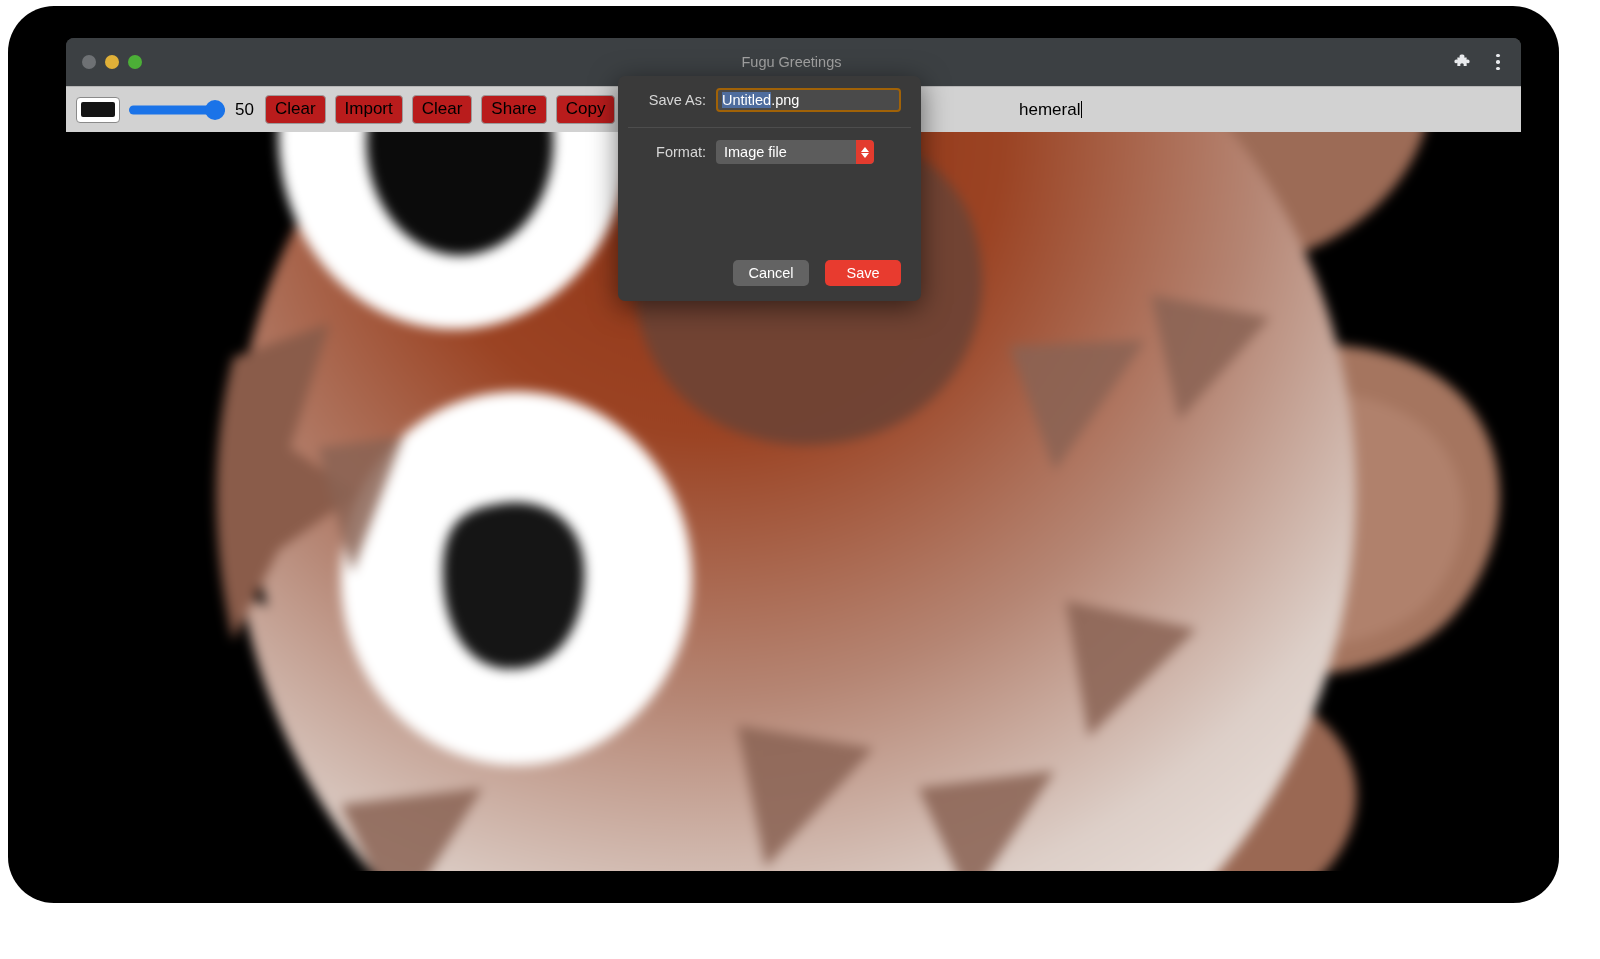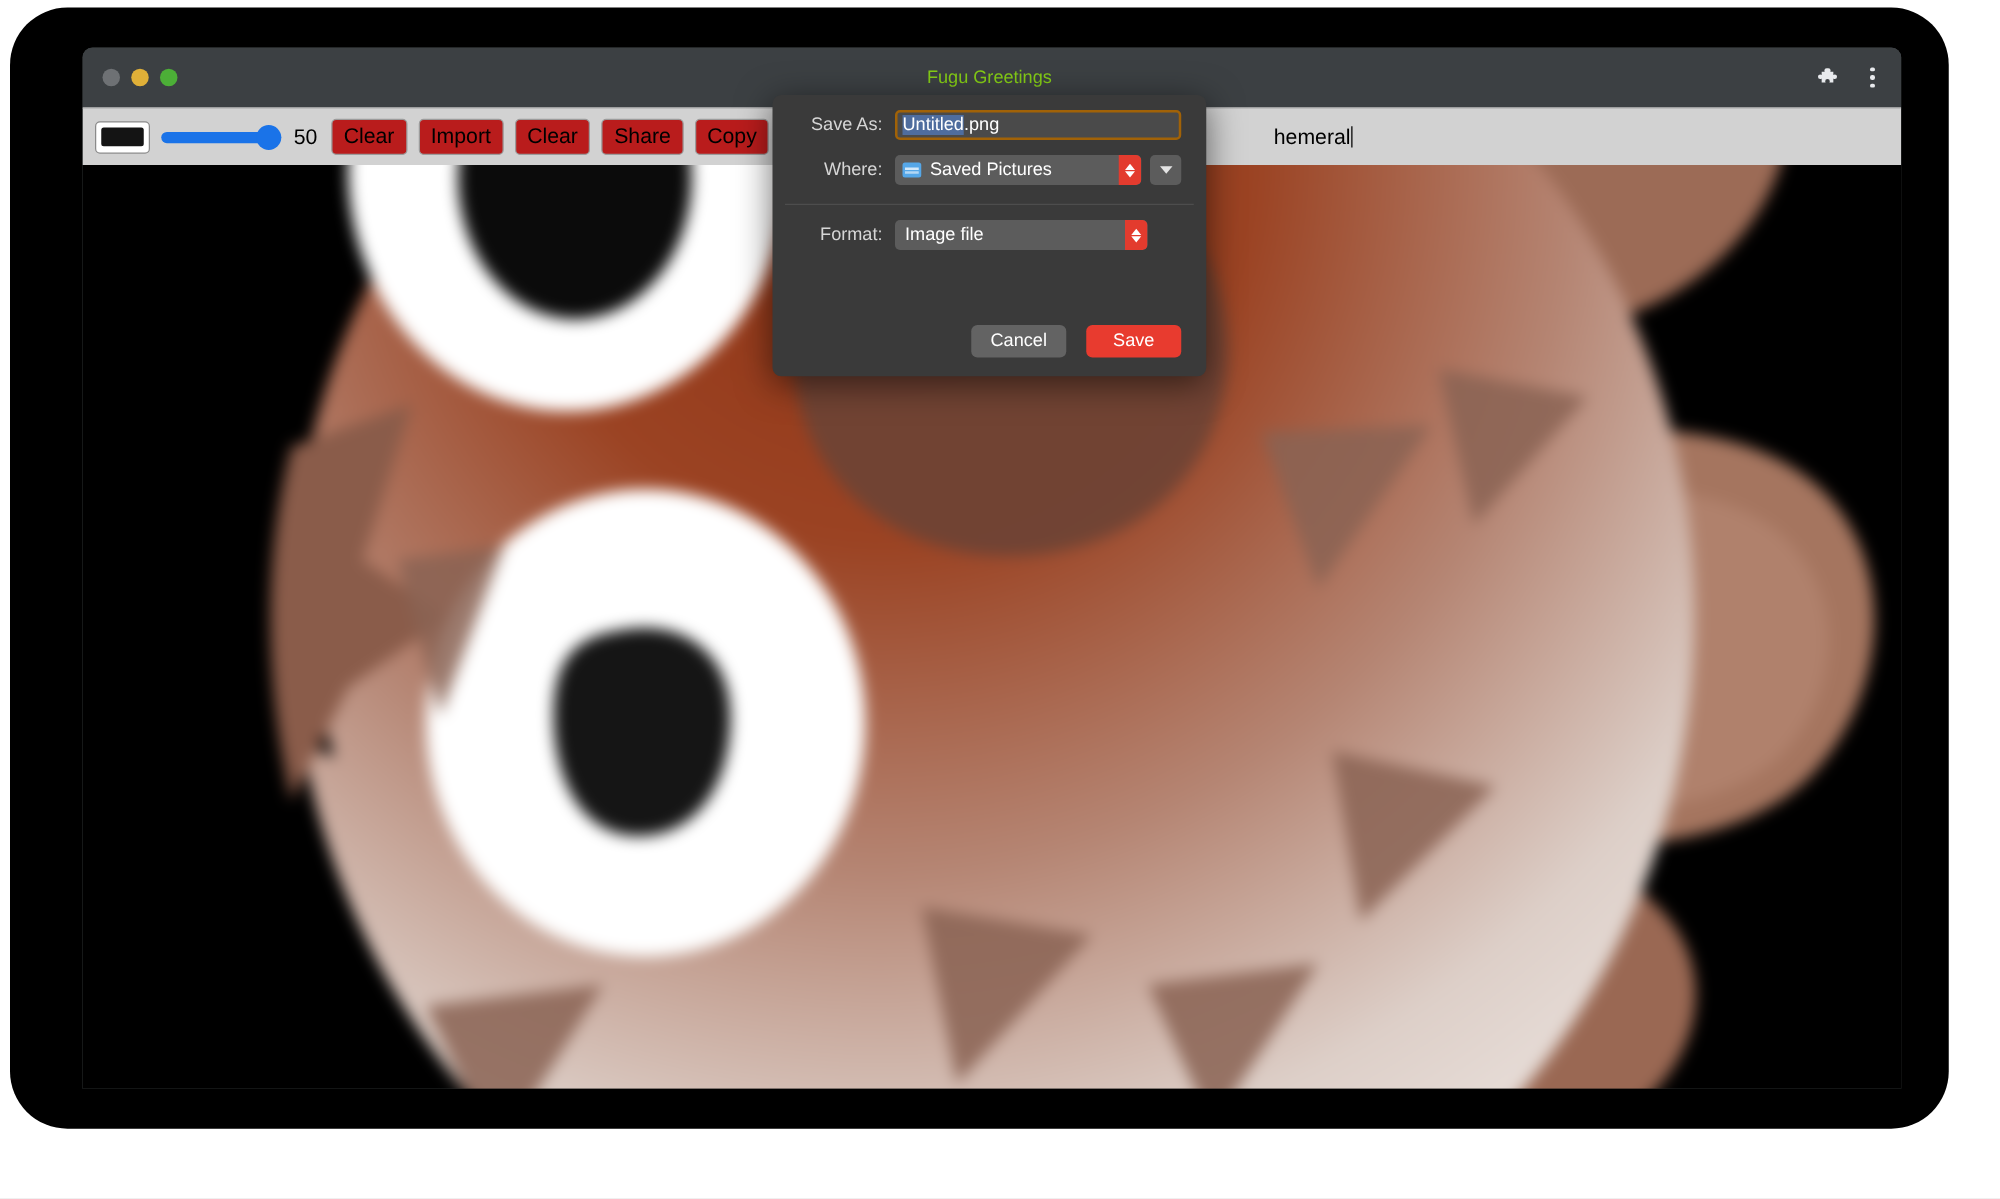--- a/index.html
+++ b/index.html
@@ -44,21 +44,21 @@
   }
   .dot { width: 14px; height: 14px; border-radius: 50%; }
   .dot.grey   { background: #6e7174; }
   .dot.yellow { background: #e0b038; }
   .dot.green  { background: #4caf37; }
 
   #window-title {
     position: absolute;
     left: 0; right: 4px;
     text-align: center;
-    color: #84cc16;
+    color: #a3a3a3;
     font-size: 14.5px;
     pointer-events: none;
   }
   #titlebar-right {
     position: absolute;
     right: 14px;
     display: flex; align-items: center; gap: 18px;
   }
   .puzzle-icon { width: 20px; height: 20px; display:block; }
   .kebab { width: 18px; height: 20px; display:flex; flex-direction:column;
@@ -150,21 +150,21 @@
     left: 50%; top: 52%;
     transform: translate(-50%,-50%);
     width: 1450px; height: 1450px;
     filter: blur(6px);
   }
 
   
   #save-dialog {
     position: absolute;
     left: 610px; top: 70px;
-    width: 347px; height: 225px;
+    width: 303px; height: 225px;
     background: #3a3a3a;
     border-radius: 7px;
     box-shadow: 0 6px 28px rgba(0,0,0,.55);
     font-size: 14.5px;
     color: #dcdcdc;
     z-index: 40;
   }
   .row {
     display: flex;
     align-items: center;
@@ -409,34 +409,20 @@
 
     <div class="row">
       <span class="lbl">Save As:</span>
       <div id="saveas-field">
         <span class="sel">Untitled</span>
           <span>.png</span>
       </div>
     </div>
 
 
-    <div class="row">
-      <span class="lbl">Where:</span>
-      <div id="where-select">
-        <span class="folder-icon"></span>
-        <span>Saved Pictures</span>
-        <span class="stepper">
-          <span class="up"></span>
-            <span class="dn"></span>
-        </span>
-      </div>
-      <div id="where-expand">
-        <span class="chev"></span>
-      </div>
-    </div>
 
     <div class="divider"></div>
 
     <div class="row">
       <span class="lbl">Format:</span>
       <div id="format-select">
         <span>Image file</span>
         <span class="stepper">
           <span class="up"></span>
             <span class="dn"></span>

